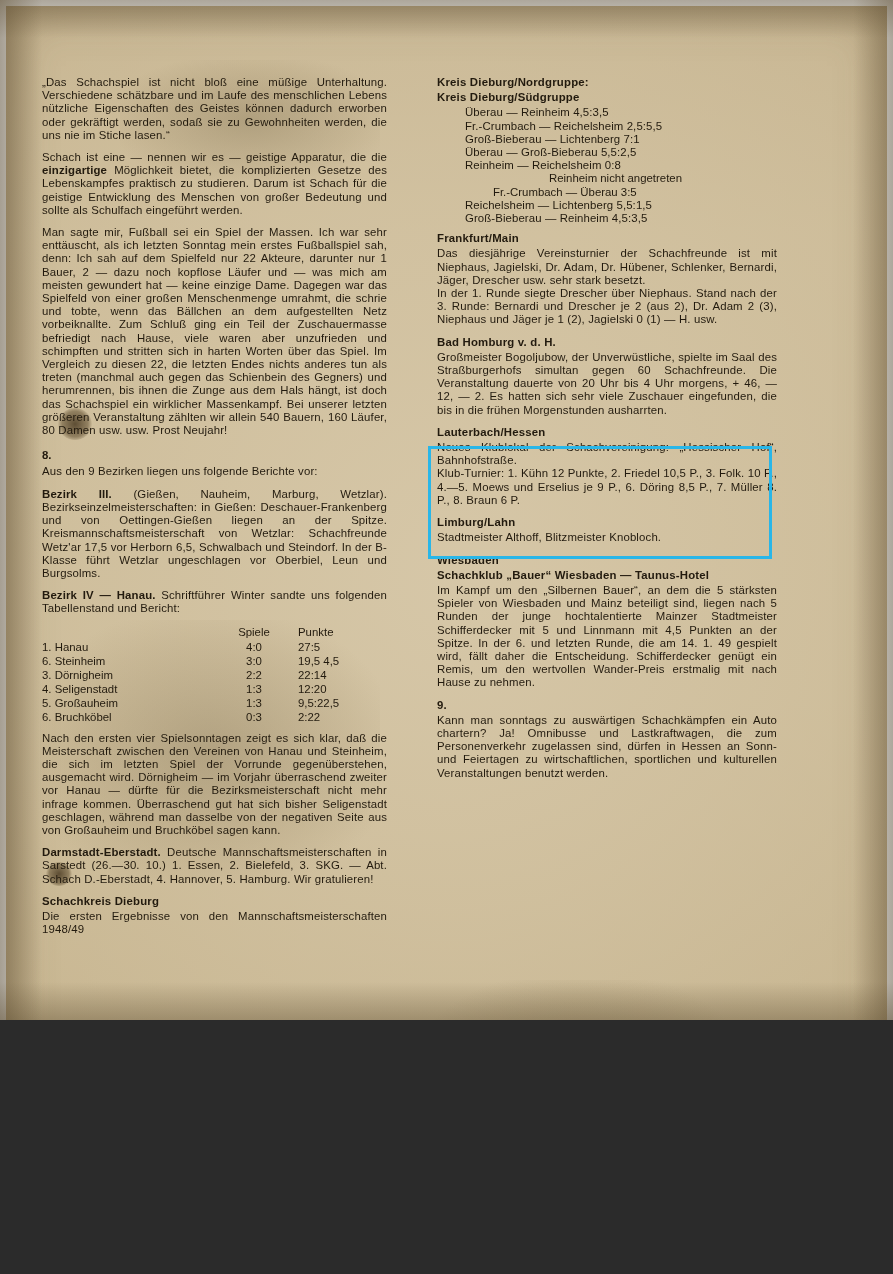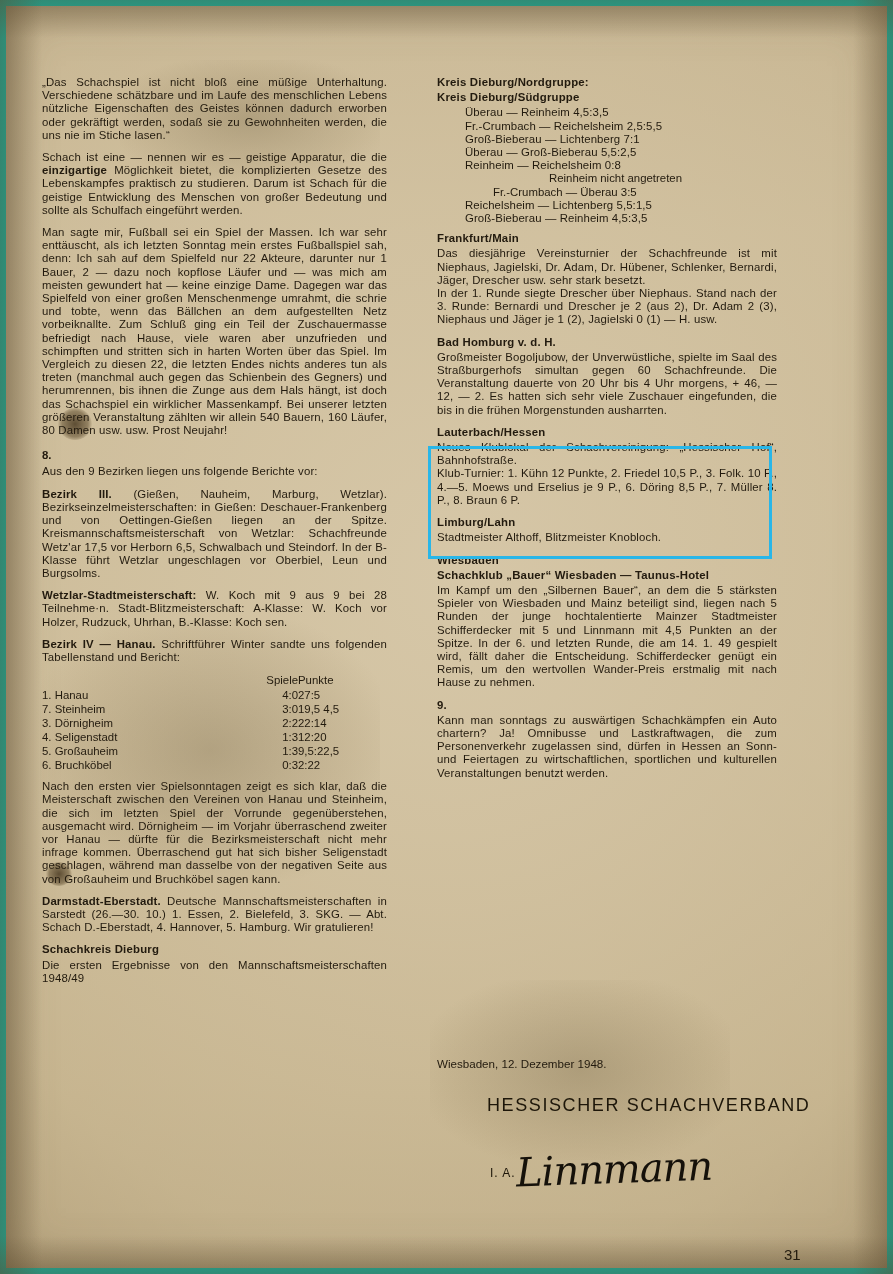--- a/index.html
+++ b/index.html
@@ -6,23 +6,23 @@
     margin: 0;
     padding: 0;
     background: #2b2b2b;
   }
   body {
     font-family: "Liberation Sans", sans-serif;
   }
   .page {
     position: relative;
     width: 893px;
-    height: 1274px;
+    height: 1020px;
     overflow: hidden;
-    background: #14b8a6;
+    background: #e5e5e5;
   }
   
   .paper {
     position: absolute;
     left: 6px;
     top: 6px;
     width: 881px;
     height: 1262px;
     background:
       radial-gradient(ellipse 120% 100% at 50% 45%, rgba(214,199,168,0.95) 0%, rgba(201,184,150,0.6) 55%, rgba(168,148,112,0.75) 85%, rgba(132,112,78,0.85) 100%),
@@ -100,21 +100,21 @@
   
   .tbl {
     width: 100%;
     border-collapse: collapse;
     font-size: 11.4px;
     line-height: 14px;
     color: #221a0e;
   }
   .tbl td { padding: 0; }
   .tbl .c-name { width: 168px; }
-  .tbl .c-sp { width: 88px; text-align: right; }
+  .tbl .c-sp { width: 88px; text-align: center; }
   .tbl .c-pt { text-align: left; }
   .tbl thead td { padding-bottom: 1px; }
 
   
   .highlight {
     position: absolute;
     left: 428px;
     top: 446px;
     width: 344px;
     height: 113px;
@@ -189,40 +189,39 @@
 
       <p class="para"><span>Schach ist eine — nennen wir es — geistige Apparatur, die die </span><span class="bold-run">einzigartige</span><span> Möglichkeit bietet, die komplizierten Gesetze des Lebenskampfes praktisch zu studieren. Darum ist Schach für die geistige Entwicklung des Menschen von großer Bedeutung und sollte als Schulfach eingeführt werden.</span></p>
 
       <p class="para">Man sagte mir, Fußball sei ein Spiel der Massen. Ich war sehr enttäuscht, als ich letzten Sonntag mein erstes Fußballspiel sah, denn: Ich sah auf dem Spielfeld nur 22 Akteure, darunter nur 1 Bauer, 2 — dazu noch kopflose Läufer und — was mich am meisten gewundert hat — keine einzige Dame. Dagegen war das Spielfeld von einer großen Menschenmenge umrahmt, die schrie und tobte, wenn das Bällchen an dem aufgestellten Netz vorbeiknallte. Zum Schluß ging ein Teil der Zuschauermasse befriedigt nach Hause, viele waren aber unzufrieden und schimpften und stritten sich in harten Worten über das Spiel. Im Vergleich zu diesen 22, die letzten Endes nichts anderes tun als treten (manchmal auch gegen das Schienbein des Gegners) und herumrennen, bis ihnen die Zunge aus dem Hals hängt, ist doch das Schachspiel ein wirklicher Massenkampf. Bei unserer letzten größeren Veranstaltung zählten wir allein 540 Bauern, 160 Läufer, 80 Damen usw. usw. Prost Neujahr!</p>
 
       <p class="num-head">8.</p>
       <p class="para">Aus den 9 Bezirken liegen uns folgende Berichte vor:</p>
 
       <p class="para"><span class="bold-run">Bezirk III.</span><span> (Gießen, Nauheim, Marburg, Wetzlar). Bezirkseinzelmeisterschaften: in Gießen: Deschauer-Frankenberg und von Oettingen-Gießen liegen an der Spitze. Kreismannschaftsmeisterschaft von Wetzlar: Schachfreunde Wetz'ar 17,5 vor Herborn 6,5, Schwalbach und Steindorf. In der B-Klasse führt Wetzlar ungeschlagen vor Oberbiel, Leun und Burgsolms.</span></p>
 
-      <p class="para"><span class="bold-run">Wetzlar-Stadtmeisterschaft:</span><span> W. Koch mit 9 aus 9 bei 28 Teilnehme·n. Stadt-Blitzmeisterschaft: A-Klasse: W. Koch vor Holzer, Rudzuck, Uhrhan, B.-Klasse: Koch sen.</span></p>
 
       <p class="para"><span class="bold-run">Bezirk IV — Hanau.</span><span> Schriftführer Winter sandte uns folgenden Tabellenstand und Bericht:</span></p>
 
       <table class="tbl">
         <thead>
           <tr>
             <td class="c-name"></td>
             <td class="c-sp">Spiele</td>
             <td class="c-pt">Punkte</td>
           </tr>
         </thead>
         <tbody>
           <tr>
             <td class="c-name">1. Hanau</td>
             <td class="c-sp">4:0</td>
             <td class="c-pt">27:5</td>
           </tr>
           <tr>
-            <td class="c-name">7. Steinheim</td>
+            <td class="c-name">6. Steinheim</td>
             <td class="c-sp">3:0</td>
             <td class="c-pt">19,5 4,5</td>
           </tr>
           <tr>
             <td class="c-name">3. Dörnigheim</td>
             <td class="c-sp">2:2</td>
             <td class="c-pt">22:14</td>
           </tr>
           <tr>
             <td class="c-name">4. Seligenstadt</td>

